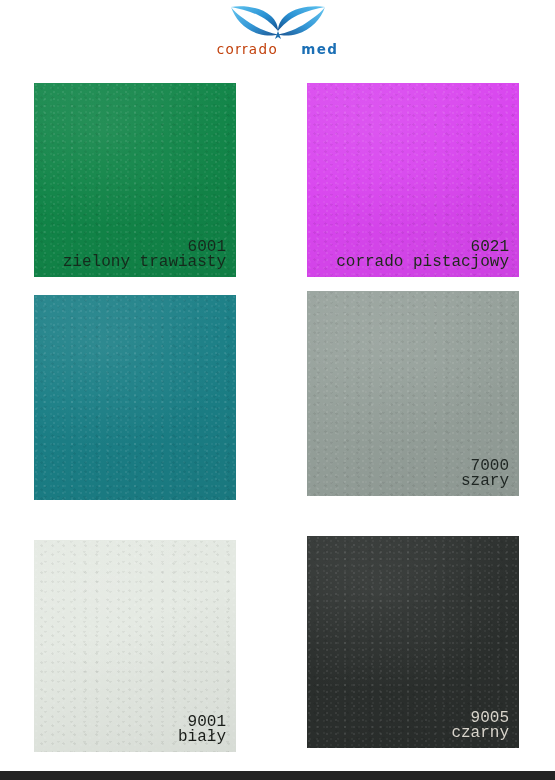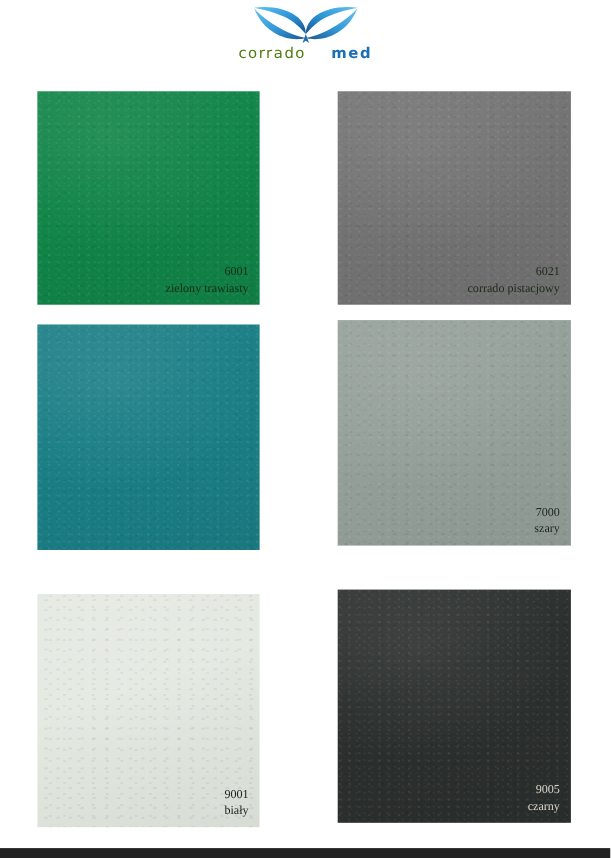--- a/index.html
+++ b/index.html
@@ -41,21 +41,21 @@
   .logo-word {
     display: block;
     margin-top: 0px;
     font-family: "DejaVu Sans", sans-serif;
     font-size: 13.5px;
     letter-spacing: 1.4px;
     line-height: 14px;
     white-space: nowrap;
   }
   .logo-word .w1 {
-    color: #4d7c0f;
+    color: #c2410c;
   }
   .logo-word .w2 {
     color: #1b6fb5;
     font-weight: bold;
     padding-left: 23px;
   }
 
   
   .swatch {
     position: absolute;
@@ -78,22 +78,22 @@
     position: absolute;
     inset: 0;
     pointer-events: none;
   }
   .swatch .label {
     position: absolute;
     right: 10px;
     bottom: 8px;
     text-align: right;
     line-height: 14.5px;
-    font-size: 11px;
-    font-family: Liberation Serif, serif;
+    font-size: 16px;
+    font-family: Liberation Mono, monospace;
   }
   .swatch .label .code {
     display: block;
   }
   .swatch .label .name {
     display: block;
   }
 
   
   .footer-band {
@@ -135,21 +135,21 @@
 
 <div id="swatch-grid">
     <div class="swatch" style="left: 34px; top: 83px; width: 202px; height: 194px; background: rgb(17, 133, 72);">
       <div class="grain"></div>
       <div class="sheen" style="background: radial-gradient(120% 90% at 35% 25%, rgba(255, 255, 255, 0.07) 0%, rgba(255, 255, 255, 0) 55%), linear-gradient(160deg, rgba(255, 255, 255, 0.05) 0%, rgba(0, 0, 0, 0) 40%, rgba(0, 0, 0, 0.06) 100%);"></div>
       <div class="label" style="color: rgb(21, 42, 28);">
         <span class="code">6001</span>
         <span class="name">zielony trawiasty</span>
       </div>
     </div>
-    <div class="swatch" style="left: 307px; top: 83px; width: 212px; height: 194px; background: #737373;">
+    <div class="swatch" style="left: 307px; top: 83px; width: 212px; height: 194px; background: #d946ef;">
       <div class="grain"></div>
       <div class="sheen" style="background: radial-gradient(120% 90% at 35% 25%, rgba(255, 255, 255, 0.07) 0%, rgba(255, 255, 255, 0) 55%), linear-gradient(160deg, rgba(255, 255, 255, 0.05) 0%, rgba(0, 0, 0, 0) 40%, rgba(0, 0, 0, 0.06) 100%);"></div>
       <div class="label" style="color: rgb(29, 42, 26);">
         <span class="code">6021</span>
         <span class="name">corrado pistacjowy</span>
       </div>
     </div>
     <div class="swatch" style="left: 34px; top: 295px; width: 202px; height: 205px; background: rgb(27, 127, 134);">
       <div class="grain"></div>
       <div class="sheen" style="background: radial-gradient(120% 90% at 35% 25%, rgba(255, 255, 255, 0.07) 0%, rgba(255, 255, 255, 0) 55%), linear-gradient(160deg, rgba(255, 255, 255, 0.05) 0%, rgba(0, 0, 0, 0) 40%, rgba(0, 0, 0, 0.06) 100%);"></div>

